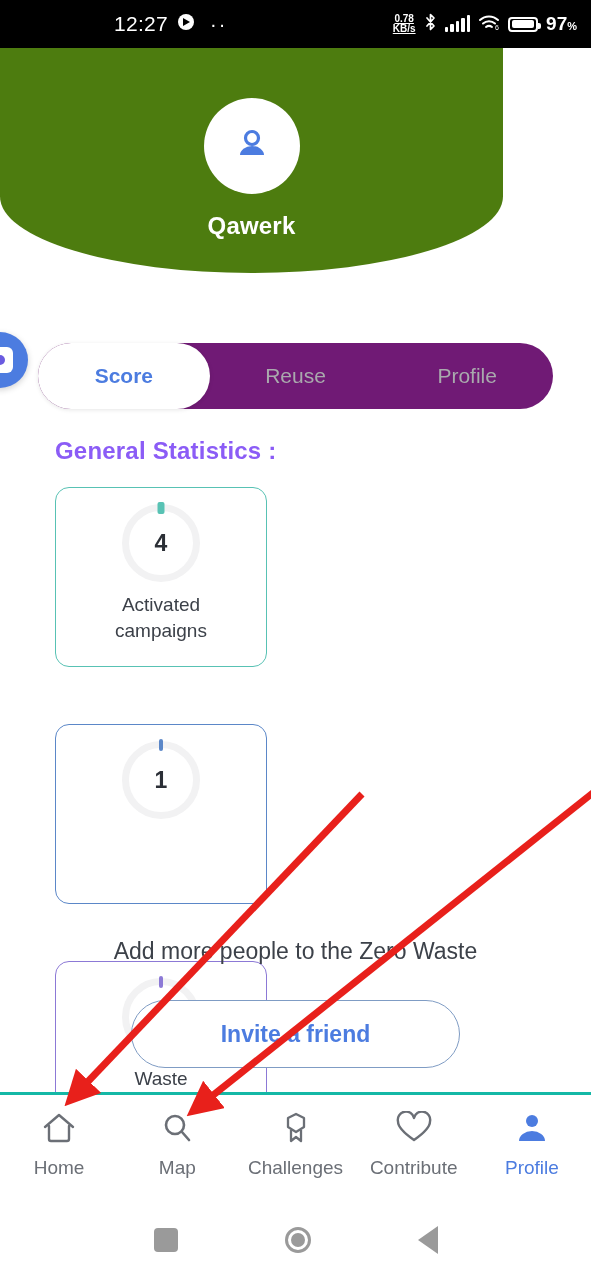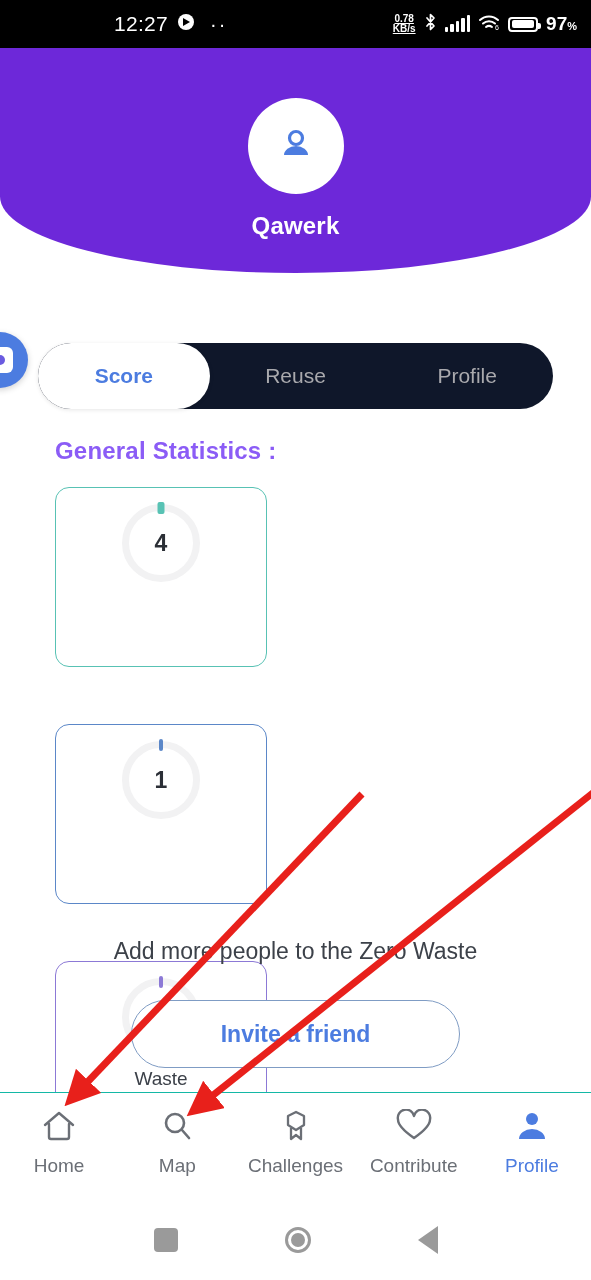--- a/index.html
+++ b/index.html
@@ -29,22 +29,22 @@
   .bars i:nth-child(3){height:11px} .bars i:nth-child(4){height:14px}
   .bars i:nth-child(5){height:17px}
   .batt { width: 30px; height: 15px; border: 2px solid #fff; border-radius: 4px; position: relative; }
   .batt::after { content:""; position:absolute; right:-5px; top:4px; width:3px; height:6px; background:#fff; border-radius:0 2px 2px 0; }
   .batt i { position:absolute; left:1.5px; top:1.5px; bottom:1.5px; width: 88%; background:#fff; border-radius:2px; }
   .sb-pct { font-size: 19px; font-weight: 600; }
   .sb-pct small { font-size: 11px; }
 
   
   .header {
-    position: absolute; top: 48px; left: 0; width: 591px; height: 225px;
-    background: #6d28d9;
+    position: absolute; top: 48px; left: 0; width: 503px; height: 225px;
+    background: #4d7c0f;
     border-bottom-left-radius: 50% 34%;
     border-bottom-right-radius: 50% 34%;
     display: flex; flex-direction: column; align-items: center;
   }
   .avatar {
     width: 96px; height: 96px; border-radius: 50%; background: #fff;
     margin-top: 50px; display:flex; align-items:center; justify-content:center;
   }
   .username { margin-top: 18px; color:#fff; font-size: 24px; font-weight: 700; letter-spacing:.2px; }
 
@@ -56,21 +56,21 @@
     box-shadow: 0 2px 6px rgba(0,0,0,.18);
   }
   .side-badge .inner {
     width: 26px; height: 26px; border-radius: 6px; background:#fff;
     display:flex; align-items:center; justify-content:center;
   }
 
   
   .tabs {
     position: absolute; left: 38px; top: 343px;
-    width: 515px; height: 66px; border-radius: 33px; background: #0f172a;
+    width: 515px; height: 66px; border-radius: 33px; background: #701a75;
     display: flex; align-items: flex-end;
   }
   .tab {
     flex: 1; height: 66px; display:flex; align-items:center; justify-content:center;
     font-size: 21px; color: #a9a9ad; border-radius: 33px;
   }
   .tab.active { background:#fff; color:#4c7ce0; font-weight:700; box-shadow: 0 1px 4px rgba(0,0,0,.10); }
 
   
   .section-title {
@@ -108,21 +108,21 @@
   .invite-btn {
     position:absolute; top:1000px; left:131px; width:329px; height: 68px;
     border-radius: 34px; border: 1.4px solid #7f9cc4; background:#fff;
     display:flex; align-items:center; justify-content:center;
     font-size: 23px; font-weight: 700; color:#4c7ce0;
   }
 
   
   .bottomnav {
     position:absolute; left:0; top:1092px; width:591px; height:107px;
-    background:#fff; border-top: 1px solid #14b8a6;
+    background:#fff; border-top: 3px solid #14b8a6;
     display:flex; align-items:flex-start; padding-top: 16px;
   }
   .nav-item { flex:1; display:flex; flex-direction:column; align-items:center; gap: 8px; }
   .nav-label { font-size: 19px; color:#6b6f76; }
   .nav-item.active .nav-label { color:#4c7ce0; }
 
   
   .androidnav {
     position:absolute; left:0; top:1199px; width:591px; height:81px;
     background:#fff; display:flex; align-items:center; justify-content:space-around;
@@ -220,20 +220,24 @@
 
   <div class="section-title">General Statistics :</div>
 
   <div class="cards">
 
     <div class="card" style="border-color:#58c2b4">
       <div class="ring">
         <span class="track"></span>
         <span class="tick" style="background:#58c2b4"></span>
         <span class="val">4</span>
+      </div>
+      <div class="card-label">
+        <div>Activated</div>
+        <div>campaigns</div>
       </div>
     </div>
 
     <div class="card" style="border-color:#5b87c8">
       <div class="ring">
         <span class="track"></span>
         <span class="tick" style="background:#5b87c8;width:4px"></span>
         <span class="val">1</span>
       </div>
     </div>

